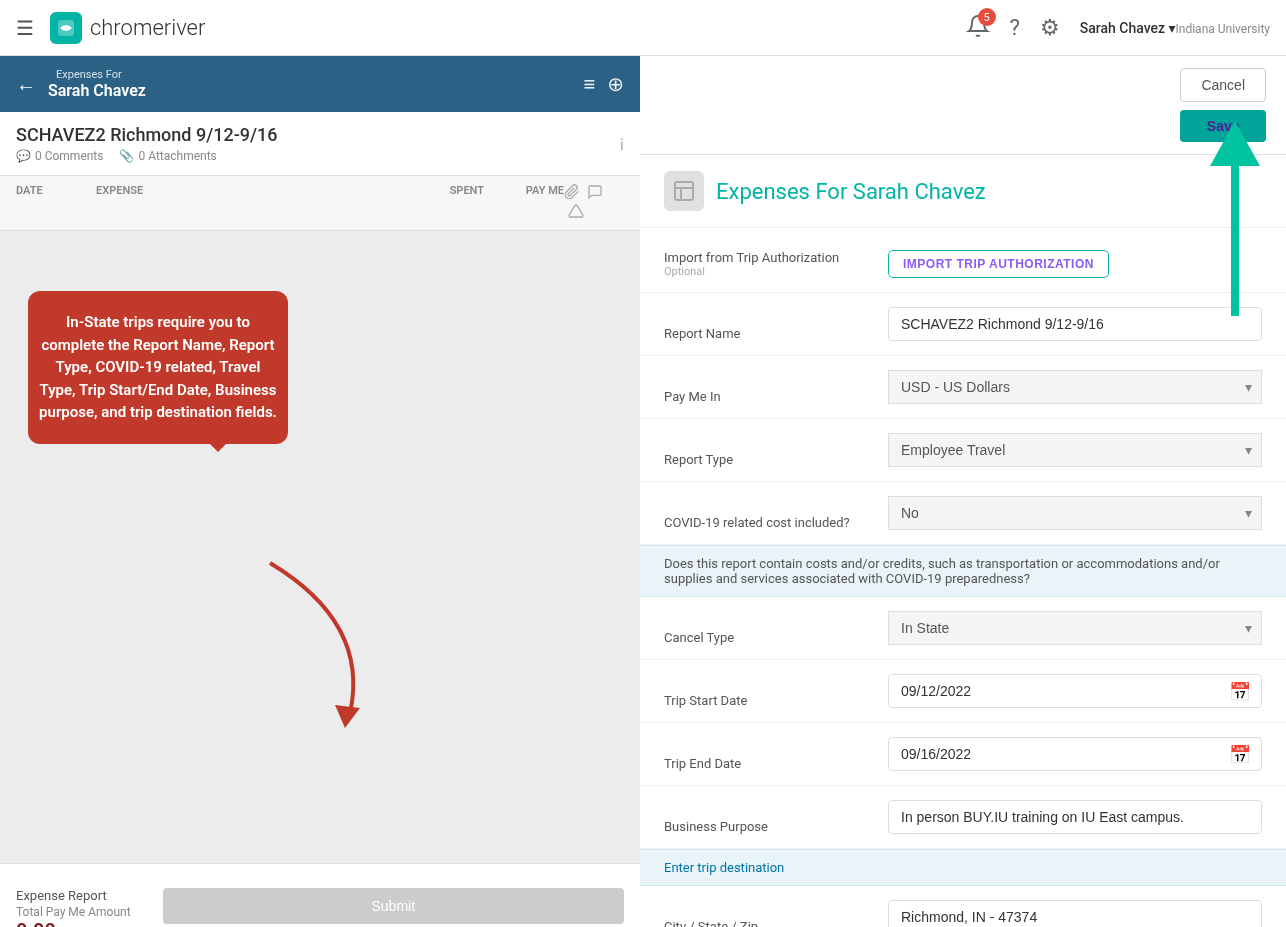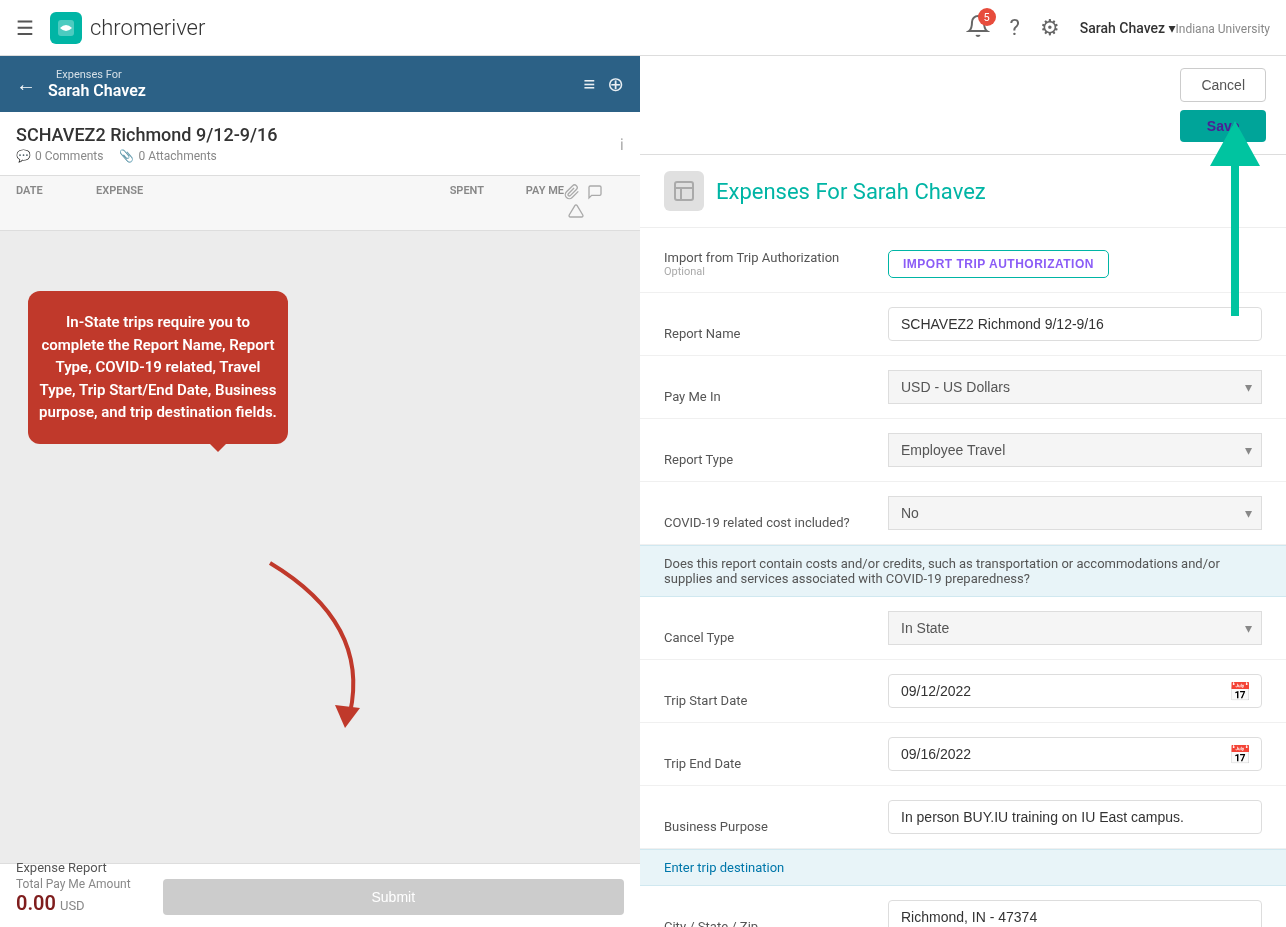--- a/index.html
+++ b/index.html
@@ -86,21 +86,21 @@
     .tooltip-bubble::after {
       content: '';
       position: absolute; bottom: -18px; right: 60px;
       border: 10px solid transparent;
       border-top-color: #c0392b;
     }
 
     
     .bottom-bar {
       background: #fff; border-top: 1px solid #ddd;
-      display: flex; align-items: flex-end; padding: 12px 16px; gap: 16px; height: 64px;
+      display: flex; align-items: flex-start; padding: 24px 16px; gap: 16px; height: 64px;
     }
     .submit-btn {
       flex: 1; background: #ccc; color: #fff; border: none; border-radius: 4px;
       padding: 10px; font-size: 14px; cursor: not-allowed;
     }
 
     
     .right-panel { flex: 1; background: #fff; display: flex; flex-direction: column; position: relative; overflow: hidden; }
 
     

